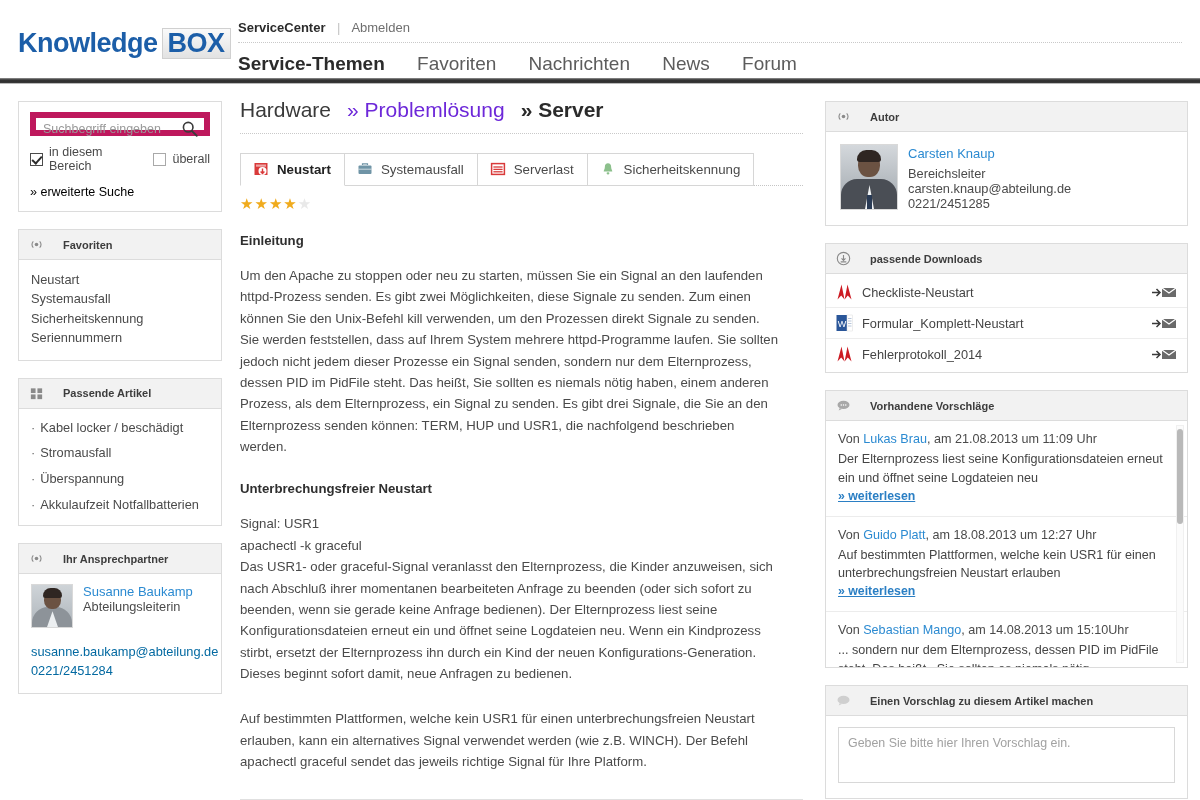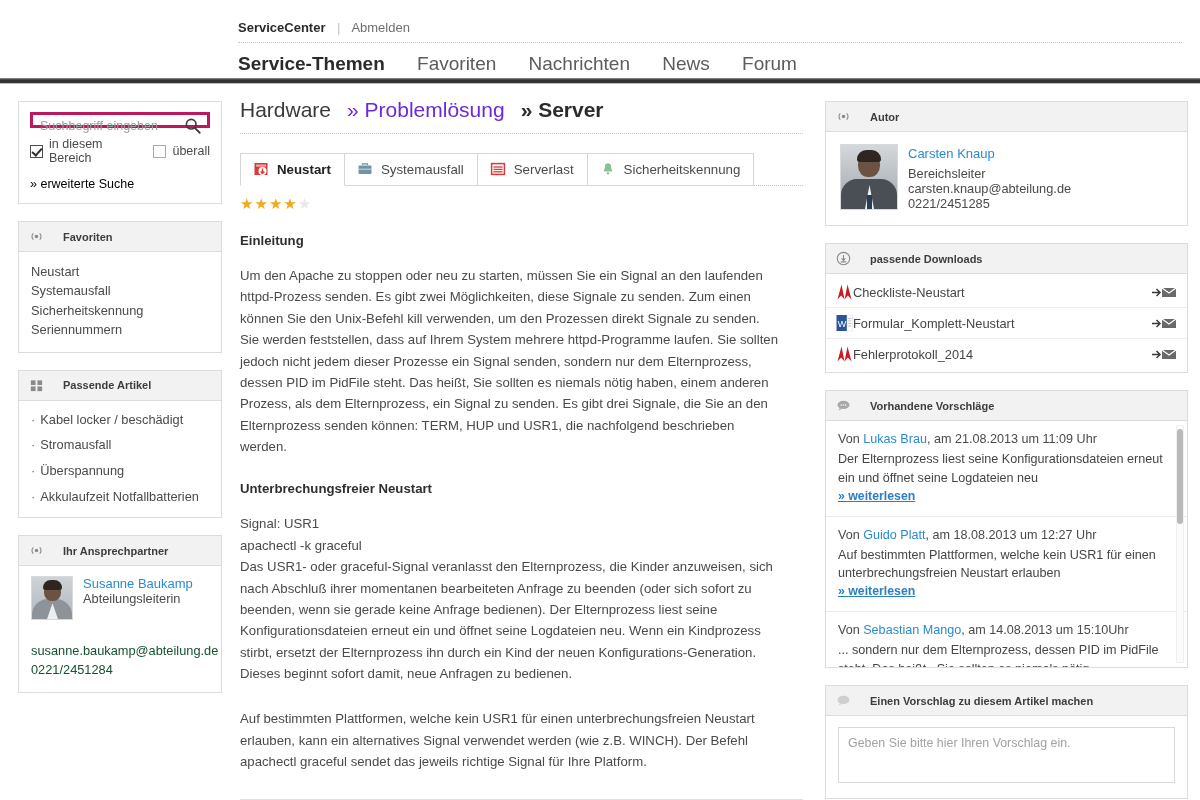--- a/index.html
+++ b/index.html
@@ -59,22 +59,22 @@
   .panel-head {
     background:#f2f2f2; border-bottom:1px solid #dcdcdc;
     padding:7px 10px; font-size:11px; font-weight:bold; color:#3d3d3d;
     display:flex; align-items:center; gap:19px;
   }
   .panel-body { padding:10px 12px 12px 12px; }
 
   
   .searchbox { padding:10px 11px 12px 11px; }
   .search-field {
-    position:relative; background:#fff; border:3px solid #be185d;
-    height:16px;
+    position:relative; background:#fff; border:6px solid #be185d;
+    height:24px;
   }
   .search-field input {
     border:0; outline:0; width:100%; height:22px; padding:0 26px 0 7px;
     font-family:"Liberation Sans", sans-serif; font-size:12.5px; color:#8d8d8d;
     background:transparent;
   }
   .search-field input::placeholder { color:#9a9a9a; }
   .search-ico {
     position:absolute; right:5px; top:2px; width:18px; height:18px;
   }
@@ -122,21 +122,21 @@
   }
   .avatar.male { background:linear-gradient(#d4d8dc,#9ea5ab); }
   .avatar.male .body { background:#4a4e55; }
   .avatar.male .shirt { background:#f0f2f4; width:9px; margin-left:-4px; }
   .avatar.male .tie {
     position:absolute; left:50%; bottom:0; width:5px; height:14px;
     margin-left:-2px; background:#2a3b55;
   }
   .contact-name { color:#2b8ad1; font-size:13px; }
   .contact-role { color:#4a4a4a; font-size:12.8px; }
-  .contact-extra { font-size:12.8px; color:#14532d; line-height:1.5; margin-top:21px; }
+  .contact-extra { font-size:12.8px; color:#0369a1; line-height:1.5; margin-top:14px; }
 
   
   .breadcrumb {
     font-size:21px; color:#3a3a3a; padding-bottom:11px;
     display:flex; align-items:flex-end; gap:16px;
   }
   .breadcrumb .bc-sep { color:#6d28d9; }
   .breadcrumb .bc-last { font-weight:bold; color:#2b2b2b; }
   .bc-rule { border-top:1px dotted #c9c9c9; }
 
@@ -165,21 +165,21 @@
   }
 
   .pager {
     margin-top:26px; background:#f2f2f2; border:1px solid #e0e0e0;
     display:flex; align-items:center; justify-content:space-between;
     padding:7px 11px; font-size:12.8px; color:#4a4a4a;
   }
 
   
   .dl-row {
-    display:flex; align-items:center; 
+    display:flex; align-items:center; gap:9px;
     padding:6px 10px; border-bottom:1px solid #ededed; font-size:12.8px;
   }
   .dl-row:last-child { border-bottom:none;justify-content:center; }
   .dl-name { flex:1 1 auto; color:#454545; }
   .fico { width:17px; height:18px; flex:0 0 17px; }
   .dlarrow { width:26px; height:13px; flex:0 0 26px; }
 
   .sugg-wrap { position:relative; max-height:246px; overflow:hidden; }
   .sugg {
     padding:9px 12px 10px 12px; border-bottom:1px solid #ececec; font-size:12.6px;
@@ -206,20 +206,23 @@
     font-size:12.4px; color:#9a9a9a; resize:none; outline:none;
   }
   .suggest-ta::placeholder { color:#a2a2a2; }
 
   .ico-radio, .ico-grid, .ico-dl, .ico-chat { width:15px; height:15px; flex:0 0 15px; }
 </style>
 </head>
 <body>
 
 <div class="header">
+  <div class="logo">
+    <span>Knowledge</span><span class="boxpart">BOX</span>
+  </div>
 
   <div class="topnav">
     <div class="topnav-row1">
       <span class="tn-active">ServiceCenter</span>
       <span class="tn-sep">|</span>
       <span class="tn-link">Abmelden</span>
     </div>
     <div class="dotted-rule"></div>
     <div class="topnav-row2">
       <span class="nav-item active">Service-Themen</span>

